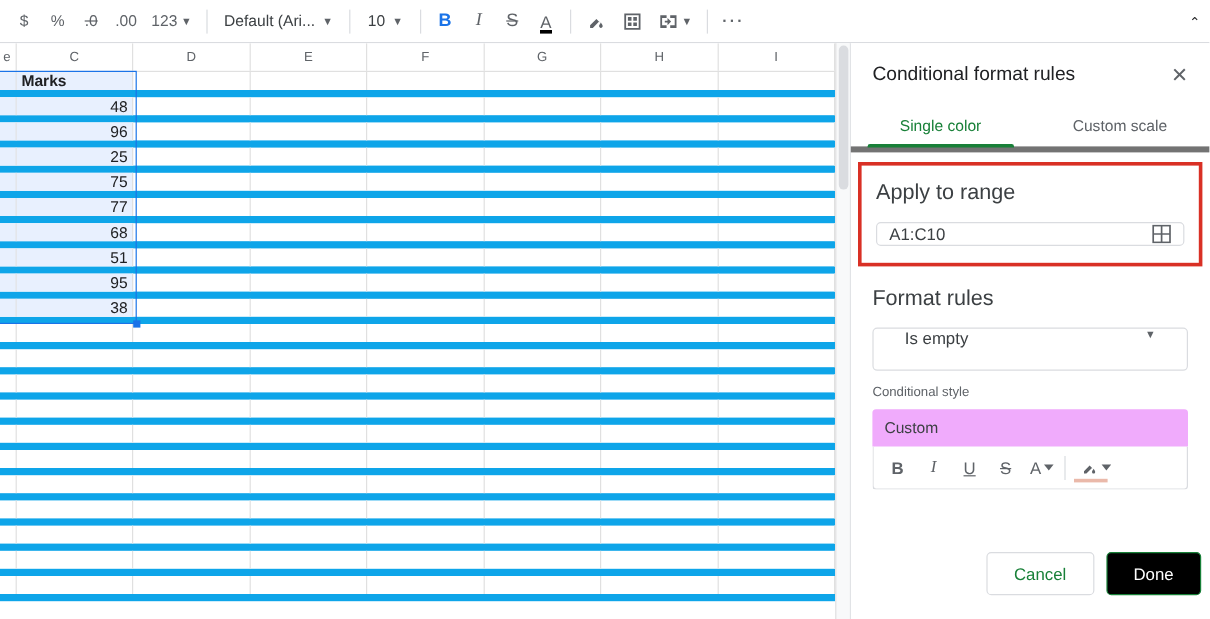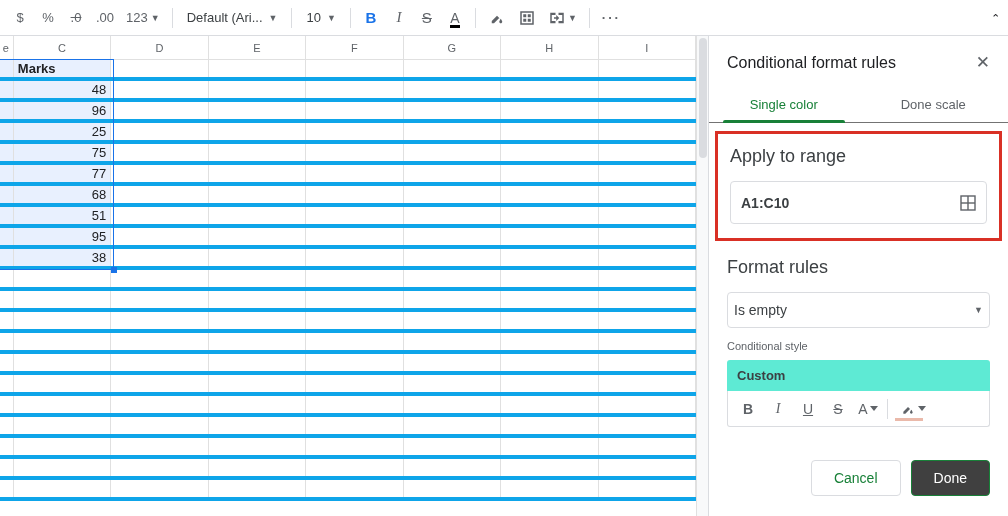--- a/index.html
+++ b/index.html
@@ -78,21 +78,21 @@
     color: #5f6368;
   }
   .ch.col-b { width: 14px; justify-content: flex-end; padding-right: 4px;}
   .ch:not(.rowhdr):not(.col-b) { width: 100px; }
   .grid {
     position: relative;
   }
   .row {
     display: flex;
     height: 21px;
-    border-bottom: 4px solid #0ea5e9;
+    border-bottom: 6px solid #0ea5e9;
   }
   .cell {
     border-right: 1px solid #e0e0e0;
     font-size: 13px;
     display: flex;
     align-items: center;
     padding: 0 4px;
   }
   .cell.col-b { width: 14px; }
   .cell.std { width: 100px; }
@@ -139,21 +139,21 @@
     padding: 16px 18px 14px 18px;
   }
   .sb-title {
     font-size: 16px;
     color: #202124;
     flex: 1;
   }
   .close-x { font-size: 17px; color: #5f6368; cursor: pointer; }
   .tabs {
     display: flex;
-    border-bottom: 1px solid #737373;
+    border-bottom: 5px solid #737373;
   }
   .tab {
     flex: 1;
     text-align: center;
     padding: 10px 0 10px 0;
     font-size: 13px;
     color: #5f6368;
     cursor: pointer;
     position: relative;
   }
@@ -183,60 +183,58 @@
     font-size: 18px;
     font-weight: 500;
     color: #3c4043;
     margin-bottom: 14px;
   }
   .range-input {
     display: flex;
     align-items: center;
     border: 1px solid #dadce0;
     border-radius: 4px;
-    height: 43px;
+    height: 20px;
     padding: 0 10px;
     font-size: 14px;
     color: #3c4043;
-    font-weight: bold;
   }
   .range-input span:first-child { flex: 1; }
   .grid-icon {
     width: 16px; height: 16px;
     display: inline-block;
   }
   .grid-icon svg { display: block; }
   .section {
     padding: 10px 18px 6px 18px;
   }
   .small-label {
     font-size: 11px;
     color: #5f6368;
     margin-bottom: 8px;
   }
   .select-box {
     display: flex;
-    align-items: center;
+    align-items: flex-start;
     border: 1px solid #dadce0;
     border-radius: 4px;
     height: 36px;
-    padding: 0 6px;
+    padding: 0 26px;
     font-size: 14px;
     color: #3c4043;
     cursor: pointer;
     margin-bottom: 12px;
   }
   .select-box span:first-child { flex: 1; }
   .style-preview {
-    background: #5eead4;
+    background: #f0abfc;
     padding: 8px 10px;
     font-size: 13px;
     color: #3c4043;
     border-radius: 3px 3px 0 0;
-    font-weight: bold;
   }
   .style-tb {
     display: flex;
     align-items: center;
     border: 1px solid #dadce0;
     border-top: none;
     height: 36px;
     border-radius: 0 0 3px 3px;
     padding: 0 6px;
     gap: 2px;
@@ -251,38 +249,38 @@
   .fill-tri {
     width: 0; height: 0;
     border-left: 4px solid transparent;
     border-right: 4px solid transparent;
     border-top: 5px solid #5f6368;
   }
   .sb-footer {
     display: flex;
     justify-content: flex-end;
     gap: 10px;
-    padding: 14px 18px 20px 18px;
+    padding: 14px 7px 20px 18px;
     text-align: center;
   }
   .btn {
     height: 36px;
     padding: 0 22px;
     border-radius: 4px;
     font-size: 14px;
     font-weight: 500;
     cursor: pointer;
     display: inline-flex;
     align-items: center;
     border: 1px solid #dadce0;
     background: #fff;
     color: #188038;
   }
   .btn.primary {
-    background: #404040;
+    background: #000000;
     color: #fff;
     border-color: #188038;
   }
   .text-color-A {
     position: relative;
     font-weight: 500;
     font-size: 14px;
   }
   .underline-bar {
     position: absolute;
@@ -590,21 +588,21 @@
     <div class="vthumb"></div>
   </div>
 
   <div class="sidebar">
     <div class="sb-header">
       <div class="sb-title">Conditional format rules</div>
       <div class="close-x">✕</div>
     </div>
     <div class="tabs">
       <div class="tab active">Single color</div>
-      <div class="tab">Done scale</div>
+      <div class="tab">Custom scale</div>
     </div>
     <div class="sb-body">
       <div class="section-hl">
         <div class="sec-title">Apply to range</div>
         <div class="range-input">
           <span>A1:C10</span>
           <span class="grid-icon">
             <svg width="16" height="16" viewBox="0 0 16 16">
                 <rect x="1" y="1" width="14" height="14" fill="none" stroke="#5f6368" stroke-width="1.4"></rect>
                 <line x1="8" y1="1" x2="8" y2="15" stroke="#5f6368" stroke-width="1.4"></line>

